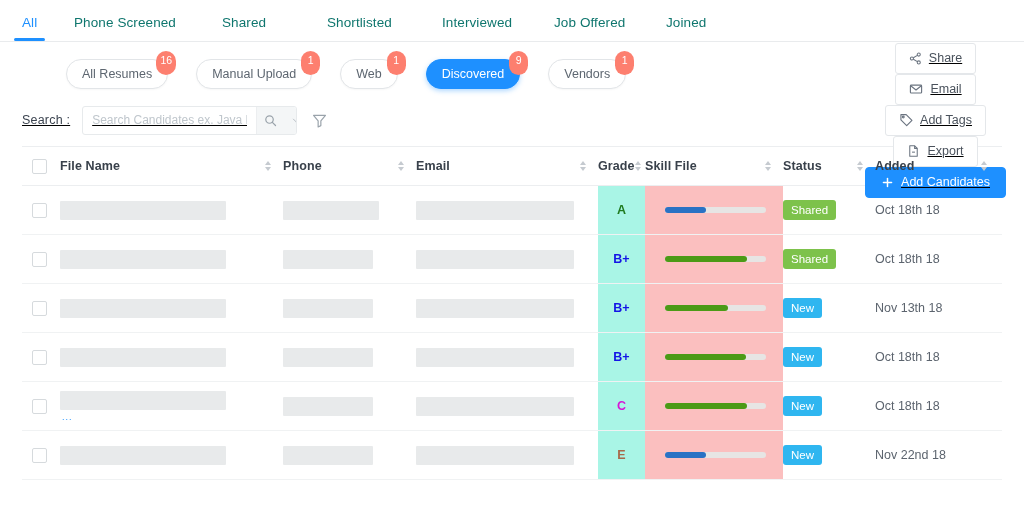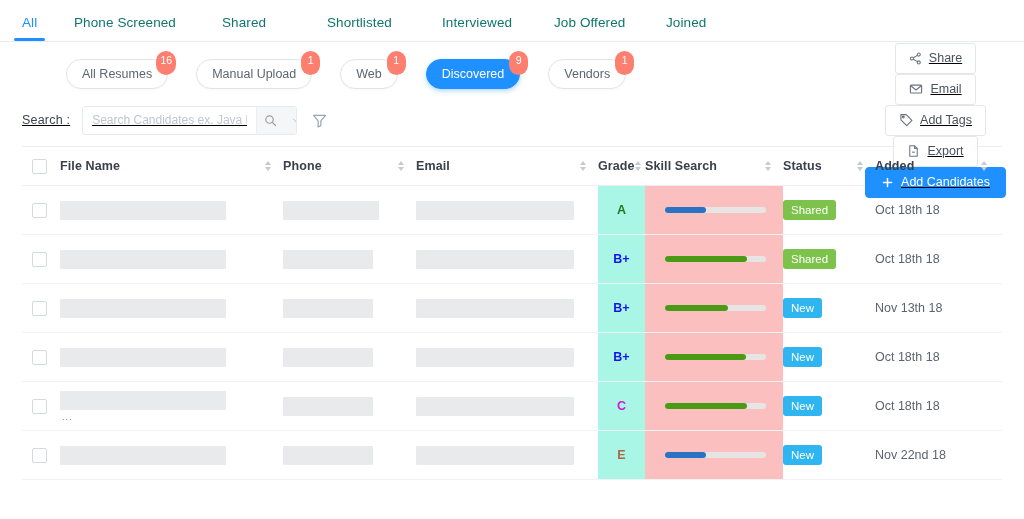--- a/index.html
+++ b/index.html
@@ -333,21 +333,21 @@
           </span>
         </div>
         <div class="th c-grade">
           <span class="lbl">Grade</span>
           <span class="sort">
             <i class="up"></i>
             <i class="down"></i>
           </span>
         </div>
         <div class="th c-skill">
-          <span class="lbl">Skill Search</span>
+          <span class="lbl">Skill File</span>
           <span class="sort">
             <i class="up"></i>
             <i class="down"></i>
           </span>
         </div>
         <div class="th c-status">
           <span class="lbl">Status</span>
           <span class="sort">
             <i class="up"></i>
             <i class="down"></i>

